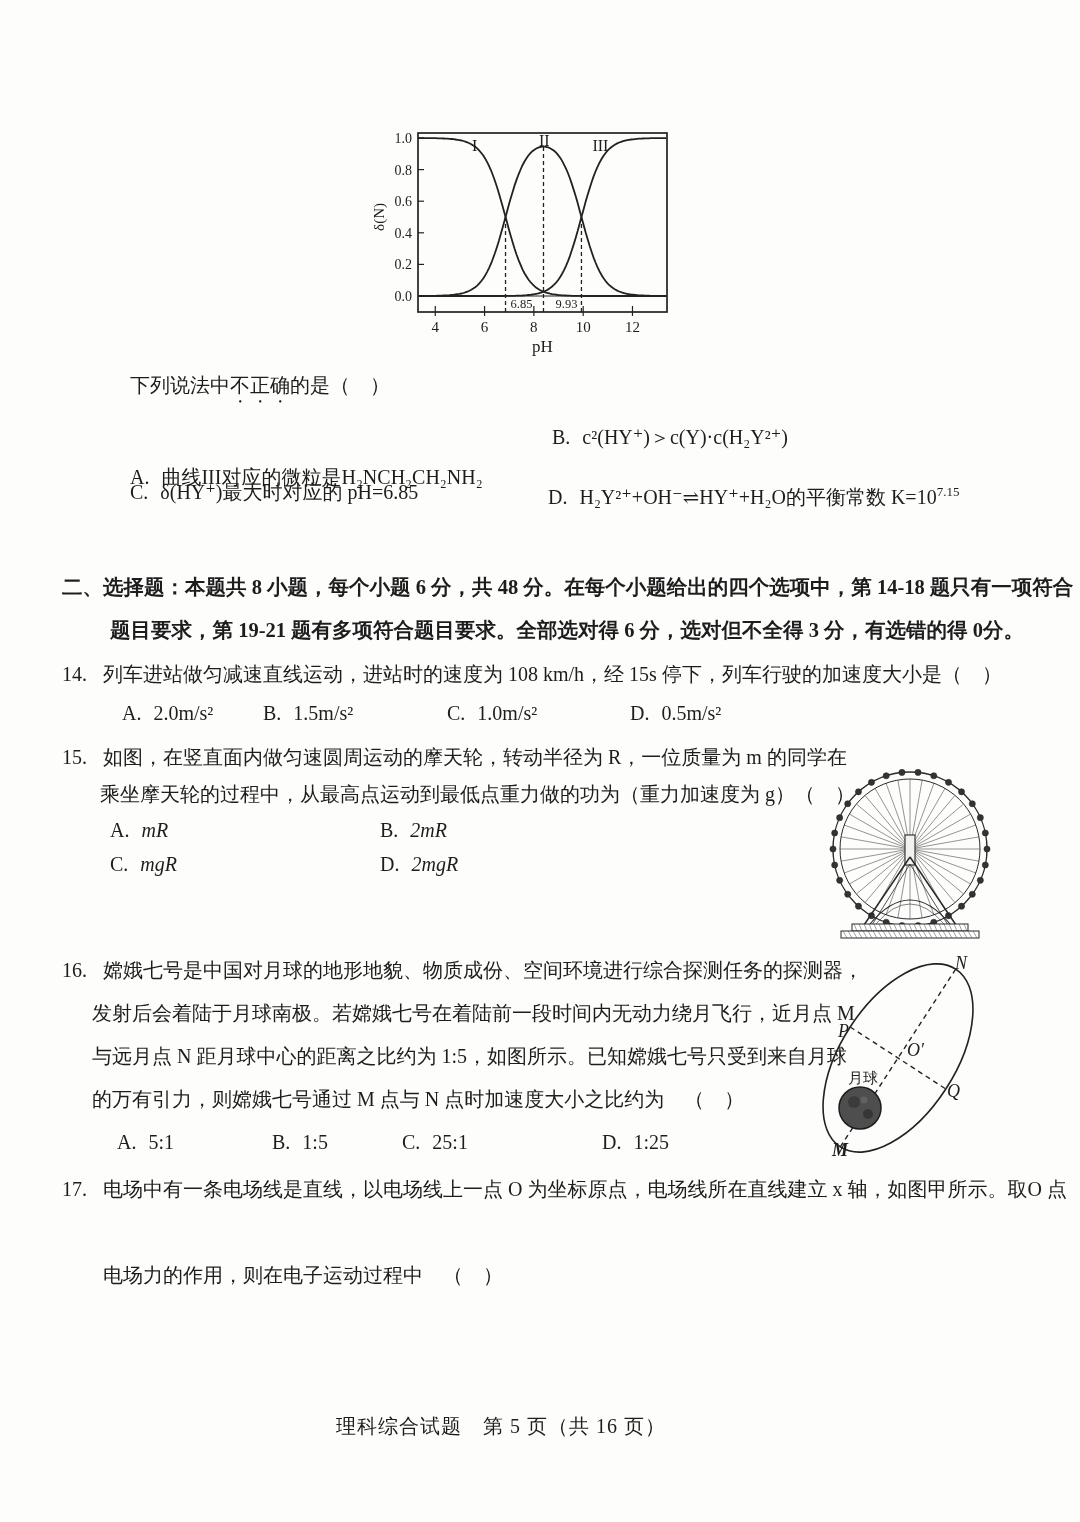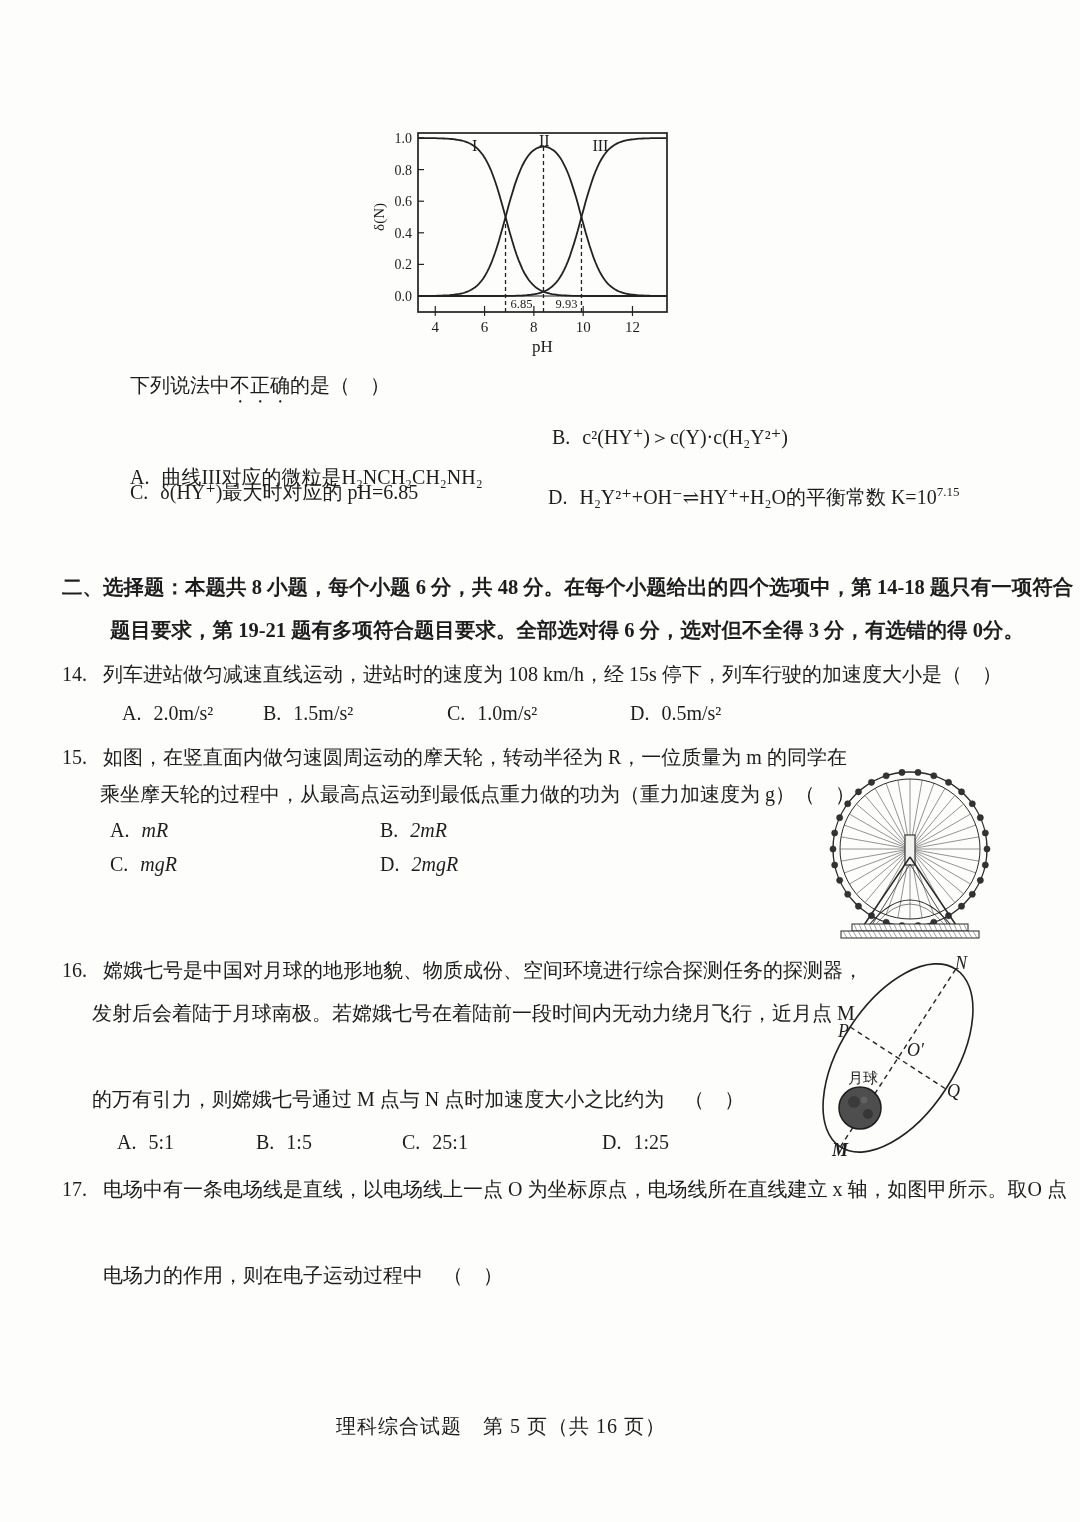--- a/index.html
+++ b/index.html
@@ -233,23 +233,24 @@
         <line x1="135" y1="163" x2="139" y2="170" stroke="#444" stroke-width="0.5"></line>
         <line x1="140" y1="163" x2="144" y2="170" stroke="#444" stroke-width="0.5"></line>
         <line x1="145" y1="163" x2="149" y2="170" stroke="#444" stroke-width="0.5"></line>
       </svg>
   </div>
 
   <div class="abs cn" style="left:62px;top:957px;">
     <span class="qnum">16.</span><span>嫦娥七号是中国对月球的地形地貌、物质成份、空间环境进行综合探测任务的探测器，</span>
   </div>
   <div class="abs cn" style="left:92px;top:1000px;">发射后会着陆于月球南极。若嫦娥七号在着陆前一段时间内无动力绕月飞行，近月点 M</div>
+  <div class="abs cn" style="left:92px;top:1043px;">与远月点 N 距月球中心的距离之比约为 1:5，如图所示。已知嫦娥七号只受到来自月球</div>
   <div class="abs cn" style="left:92px;top:1086px;">的万有引力，则嫦娥七号通过 M 点与 N 点时加速度大小之比约为　（　）</div>
   <div class="abs cn" style="left:117px;top:1129px;"><span class="optlab">A.</span><span>5:1</span></div>
-  <div class="abs cn" style="left:256px;top:1129px;"><span class="optlab">B.</span><span>1:5</span></div>
+  <div class="abs cn" style="left:272px;top:1129px;"><span class="optlab">B.</span><span>1:5</span></div>
   <div class="abs cn" style="left:402px;top:1129px;"><span class="optlab">C.</span><span>25:1</span></div>
   <div class="abs cn" style="left:602px;top:1129px;"><span class="optlab">D.</span><span>1:25</span></div>
 
   <div class="abs" style="left:808px;top:942px;">
     <svg width="230" height="230" viewBox="0 0 230 230">
       <ellipse cx="0" cy="0" rx="106" ry="57" transform="translate(90,116) rotate(-57)" fill="none" stroke="#222" stroke-width="1.6"></ellipse>
       <line x1="32.3" y1="204.9" x2="147.7" y2="27.1" stroke="#222" stroke-width="1.4" stroke-dasharray="5 4"></line>
       <line x1="42.2" y1="85" x2="137.8" y2="147" stroke="#222" stroke-width="1.4" stroke-dasharray="5 4"></line>
       <circle cx="52" cy="166" r="21" fill="#4e4e4e" stroke="#1d1d1d" stroke-width="1.5"></circle>
       <circle cx="46" cy="160" r="6" fill="#333" opacity="0.7"></circle>

